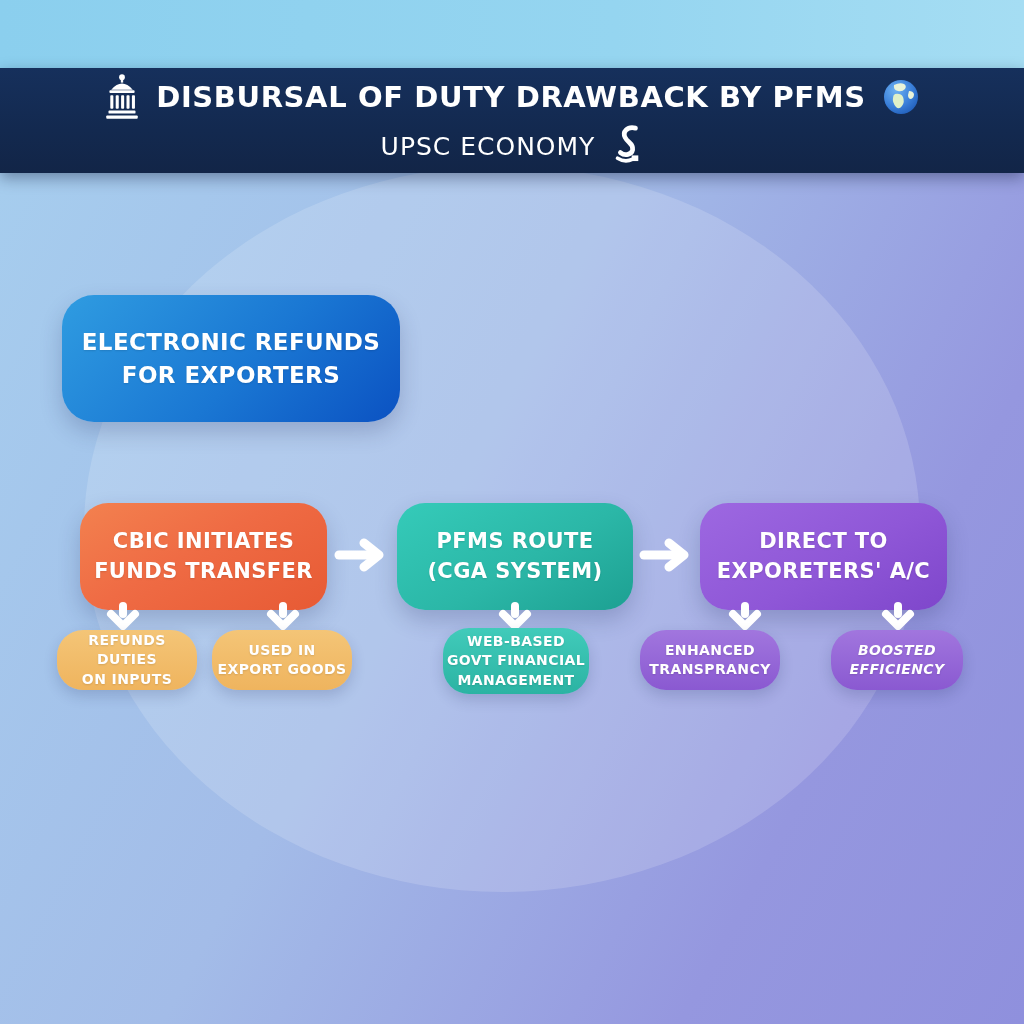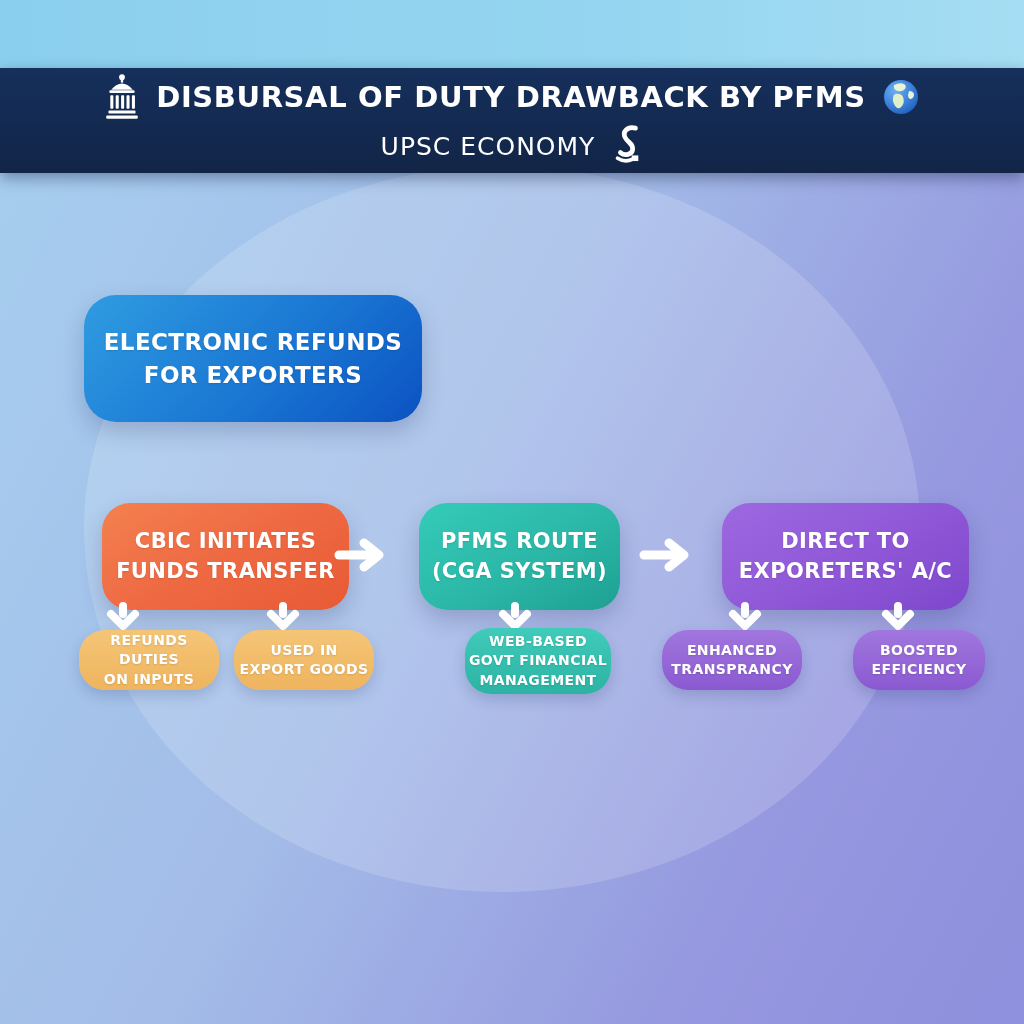--- a/index.html
+++ b/index.html
@@ -36,45 +36,44 @@
   .subtitle {
     margin:0; font-size:25px; font-weight:400; letter-spacing:1px; white-space:nowrap;
   }
   .icon { display:inline-flex; align-items:center; justify-content:center; }
 
   
   .node {
     position:absolute; display:flex; align-items:center; justify-content:center;
     color:#fff; text-align:center;
     box-shadow:0 10px 22px rgba(30,40,90,0.22);
-    margin-left:22px;
   }
   .box-label, .chip-label {
     white-space:pre-line; font-weight:700; letter-spacing:0.4px;
     text-shadow:0 1px 2px rgba(0,0,0,0.12);
   }
   .intro {
     left:62px; top:295px; width:338px; height:127px; border-radius:32px;
     background:linear-gradient(135deg,#2f9ce1 0%,#1a77d3 55%,#0b52c2 100%);
   }
   .intro .box-label { font-size:23px; line-height:1.4; }
 
   .step { top:503px; height:107px; border-radius:28px; }
   .step .box-label { font-size:21px; line-height:1.42; }
   .step-cbic   { left:80px;  width:247px; background:linear-gradient(150deg,#f3814f 0%,#ef6b44 45%,#e75a34 100%); }
-  .step-pfms   { left:397px; width:201px; background:linear-gradient(150deg,#35cbb9 0%,#2bb7a7 55%,#1da092 100%); }
+  .step-pfms   { left:397px; width:236px; background:linear-gradient(150deg,#35cbb9 0%,#2bb7a7 55%,#1da092 100%); }
   .step-direct { left:700px; width:247px; background:linear-gradient(150deg,#9d68e1 0%,#8f57d7 55%,#7e46cb 100%); }
 
   .chip { top:630px; height:60px; border-radius:26px; box-shadow:0 6px 14px rgba(30,40,90,0.18); }
   .chip .chip-label { font-size:14px; line-height:1.36; }
   .chip-o1 { left:57px;  width:140px; background:linear-gradient(180deg,#f4c577 0%,#efb45e 100%); }
   .chip-o2 { left:212px; width:140px; background:linear-gradient(180deg,#f4c577 0%,#efb45e 100%); }
   .chip-t1 { left:443px; top:628px; width:146px; height:66px; background:linear-gradient(180deg,#41cbba 0%,#2bb3a3 100%); }
   .chip-p1 { left:640px; width:140px; background:linear-gradient(180deg,#a176de 0%,#8a59d1 100%); }
-  .chip-p2 { left:831px; width:132px; background:linear-gradient(180deg,#a176de 0%,#8a59d1 100%); }
+  .chip-p2 { left:831px; width:132px; background:linear-gradient(180deg,#a176de 0%,#8a59d1 100%);font-style:italic; }
 
   
   .arrow { position:absolute; }
   .arrow-right-1 { left:334px; top:537px; }
   .arrow-right-2 { left:639px; top:537px; }
   .arrow-down-a  { left:105px; top:602px; }
   .arrow-down-b  { left:265px; top:602px; }
   .arrow-down-c  { left:497px; top:602px; }
   .arrow-down-d  { left:727px; top:602px; }
   .arrow-down-e  { left:880px; top:602px; }

